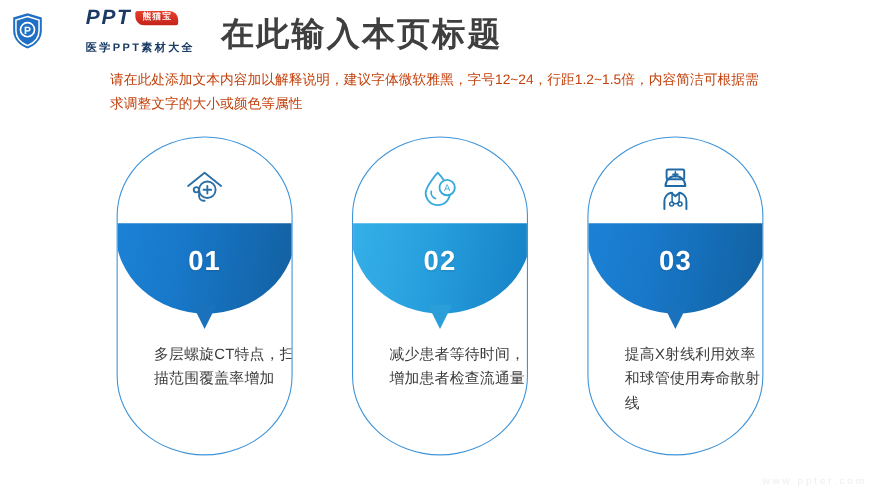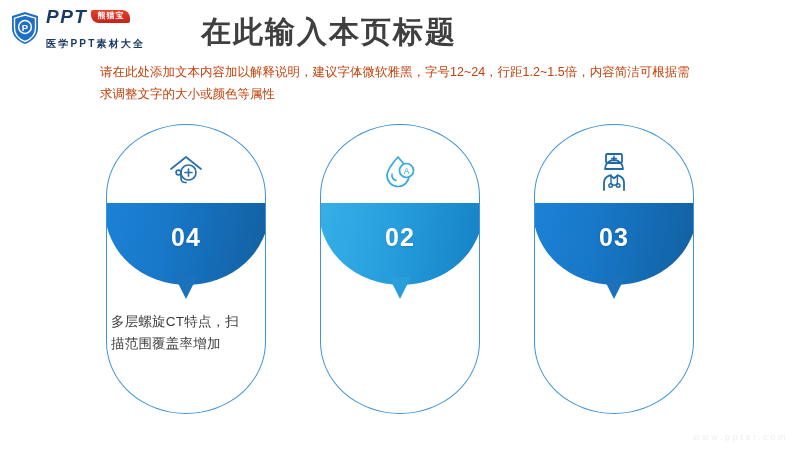--- a/index.html
+++ b/index.html
@@ -29,20 +29,21 @@
     width: 30px;
     height: 34px;
     flex: 0 0 auto;
   }
   .logo-textblock {
     display: flex;
     flex-direction: column;
     justify-content: center;
     gap: 13px;
     padding-top: 1px;
+    margin-left: 32px;
   }
   .logo-row1 {
     display: flex;
     align-items: center;
     gap: 4px;
   }
   .logo-ppt {
     font-size: 19px;
     font-weight: bold;
     font-style: italic;
@@ -166,21 +167,21 @@
     font-weight: bold;
     color: #ffffff;
     letter-spacing: 1px;
     z-index: 3;
     text-shadow: 0 1px 2px rgba(0,0,0,0.14);
   }
 
   .card-text {
     position: absolute;
     top: 186px;
-    left: 4px;
+    left: 33px;
     width: 128px;
     font-size: 13.5px;
     line-height: 1.65;
     color: #3c3c3c;
     text-align: left;
     letter-spacing: 0.2px;
   }
 
   
   .footer {
@@ -221,50 +222,52 @@
       <svg width="46" height="46" viewBox="0 0 46 46" fill="none" stroke="#2a6fa8" stroke-width="1.7" stroke-linecap="round" stroke-linejoin="round">
         <path d="M8 20 L23 8 L38 20"></path>
         <circle cx="25.5" cy="23.5" r="7.5"></circle>
         <path d="M25.5 20 V27 M22 23.5 H29"></path>
         <path d="M18 23.5 v6 a4 4 0 0 0 4 4 h1"></path>
         <circle cx="15.5" cy="23.5" r="2.4"></circle>
       </svg>
     </div>
     <div class="dome c1"></div>
     <div class="dome-tail c1"></div>
-    <div class="card-number">04</div>
+    <div class="card-number">01</div>
     <div class="card-text">多层螺旋CT特点，扫描范围覆盖率增加</div>
   </div>
 
   <div class="card">
     <div class="card-icon">
       <svg width="44" height="44" viewBox="0 0 44 44" fill="none" stroke="#36a9dd" stroke-width="1.7" stroke-linecap="round" stroke-linejoin="round">
         <path d="M20 7 C20 7 9 19 9 25.5 A11 11 0 0 0 31 25.5 C31 19 20 7 20 7 Z"></path>
         <path d="M14 24 a6 6 0 0 0 4 6.5" stroke-width="1.5"></path>
         <circle cx="28.5" cy="20.5" r="7" fill="#ffffff"></circle>
         <text x="28.5" y="24" font-family="Liberation Sans, sans-serif" font-size="8.5" fill="#36a9dd" stroke="none" text-anchor="middle">A</text>
       </svg>
     </div>
     <div class="dome c2"></div>
     <div class="dome-tail c2"></div>
     <div class="card-number">02</div>
+    <div class="card-text">减少患者等待时间，增加患者检查流通量</div>
   </div>
 
   <div class="card">
     <div class="card-icon">
       <svg width="44" height="46" viewBox="0 0 44 46" fill="none" stroke="#1f6aa6" stroke-width="1.8" stroke-linecap="round" stroke-linejoin="round">
         <rect x="14" y="5" width="16" height="9" rx="1.2"></rect>
         <path d="M22 7.2 v4.6 M19.7 9.5 h4.6" stroke-width="1.5"></path>
         <path d="M13 20 a9 9 0 0 1 18 0 Z"></path>
         <path d="M12 41 v-7 a8 8 0 0 1 6-7.7 l4 3 l4-3 a8 8 0 0 1 6 7.7 v7"></path>
         <path d="M19 26 v7 a3.2 3.2 0 0 0 6.4 0 v-7" stroke-width="1.4"></path>
         <circle cx="18.6" cy="36.5" r="1.8" stroke-width="1.4"></circle>
         <circle cx="26.2" cy="36.5" r="1.8" stroke-width="1.4"></circle>
       </svg>
     </div>
     <div class="dome c3"></div>
     <div class="dome-tail c3"></div>
     <div class="card-number">03</div>
+    <div class="card-text">提高X射线利用效率和球管使用寿命散射线</div>
   </div>
 
 </div>
 
 <div class="footer">www.ppter.com</div>
 
 </body></html>

